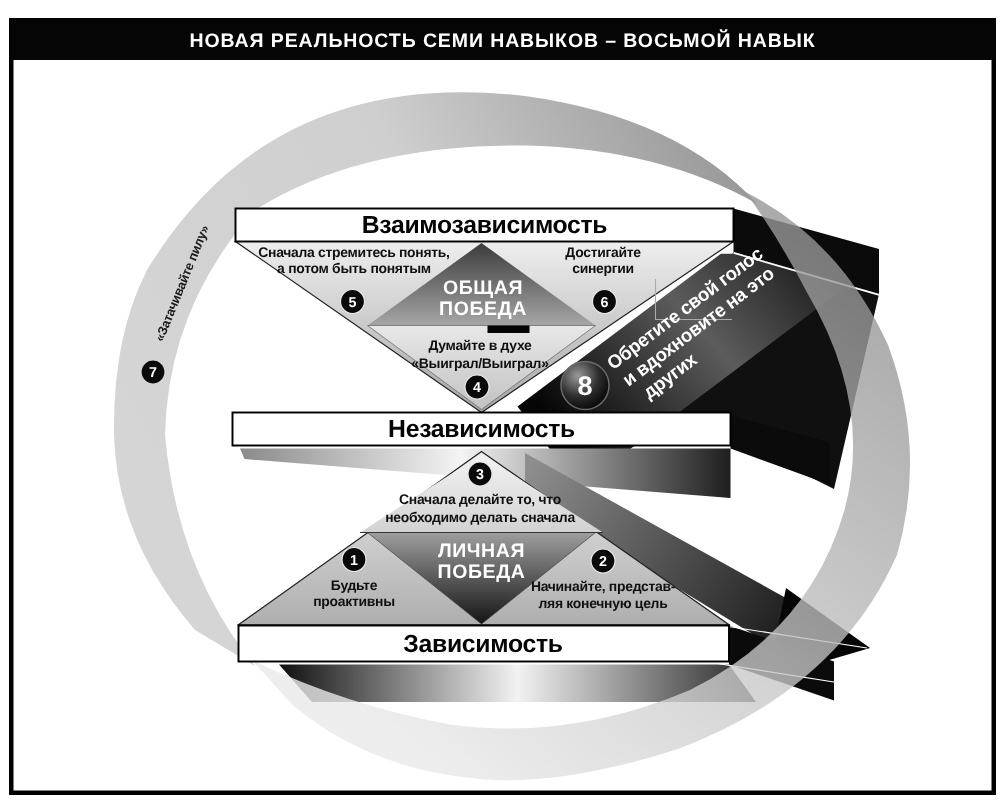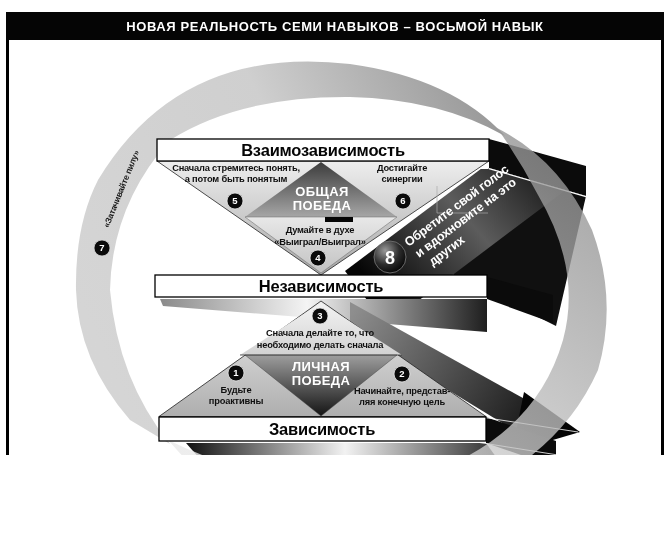--- a/index.html
+++ b/index.html
@@ -1,16 +1,16 @@
 <!DOCTYPE html>
 <html><head>
 <meta charset="utf-8">
 <style>
   html,body{margin:0;padding:0;background:#fff;}
-  .stage{position:relative;width:670px;height:455px;background:#fff;overflow:hidden;
+  .stage{position:relative;width:670px;height:539px;background:#fff;overflow:hidden;
          font-family:"Liberation Sans","DejaVu Sans",sans-serif;}
   .frame{position:absolute;left:6px;top:12px;width:658px;height:518px;
          box-sizing:border-box;border:3px solid #000;}
   .titlebar{position:absolute;left:6px;top:12px;width:658px;height:28px;background:#050505;
             display:flex;align-items:center;justify-content:center;}
   .titlebar span{color:#fff;font-size:13px;font-weight:700;letter-spacing:.6px;white-space:nowrap;}
   svg{position:absolute;left:0;top:0;}
   text{font-family:"Liberation Sans","DejaVu Sans",sans-serif;}
   .small{font-size:9.3px;font-weight:700;fill:#101010;letter-spacing:-.2px;}
   .barlbl{font-size:16.5px;font-weight:700;fill:#050505;letter-spacing:-.2px;}

